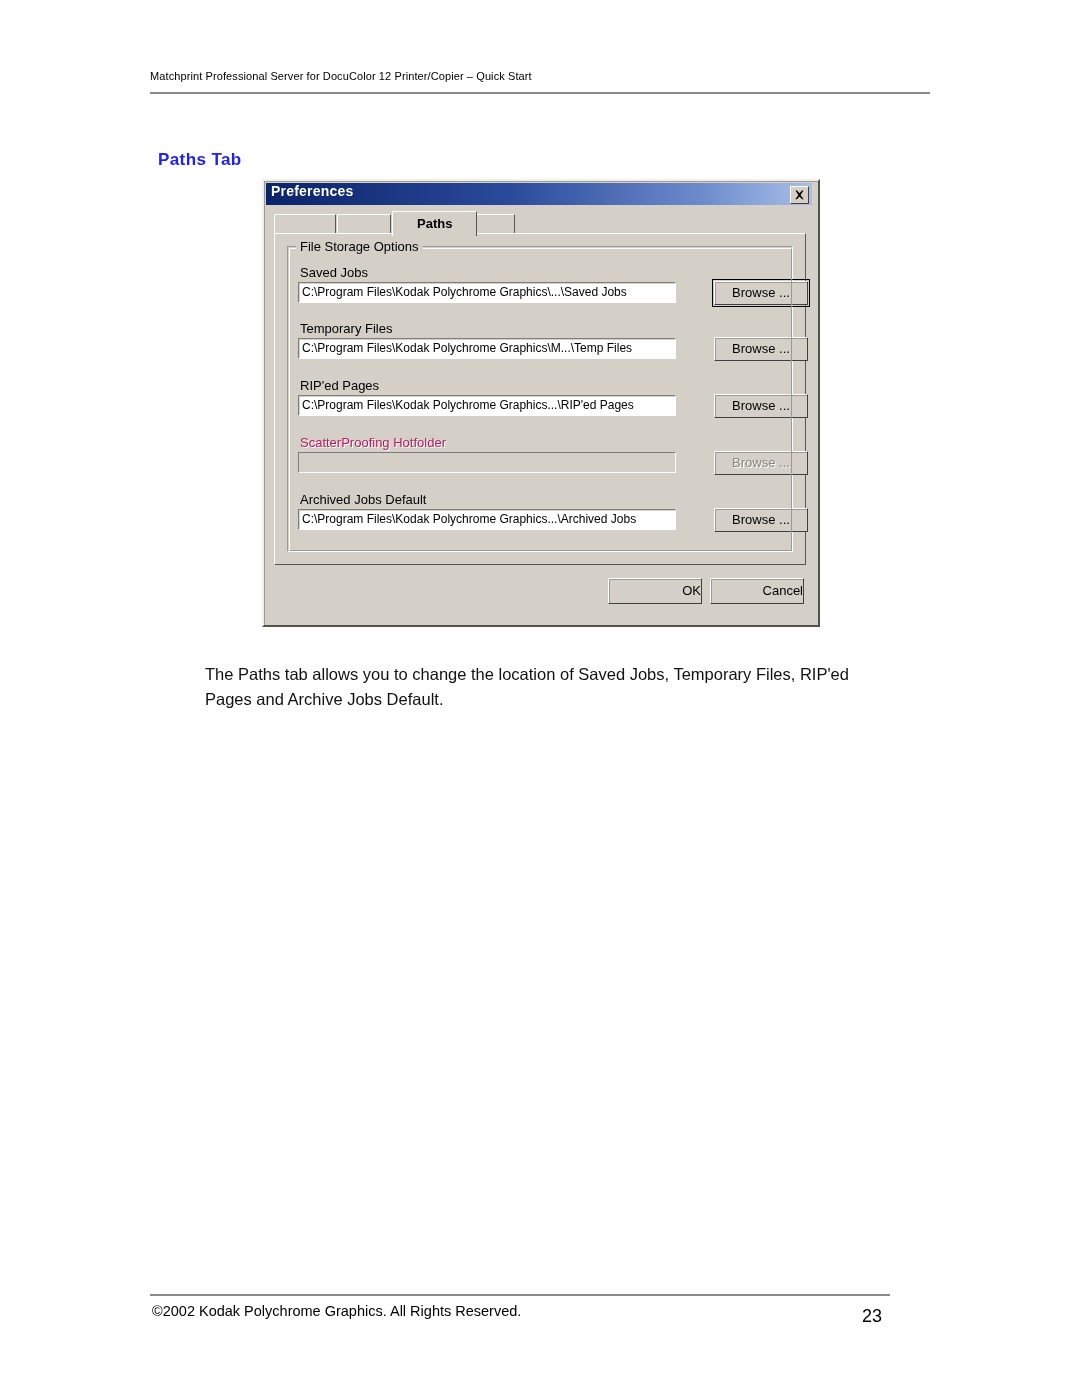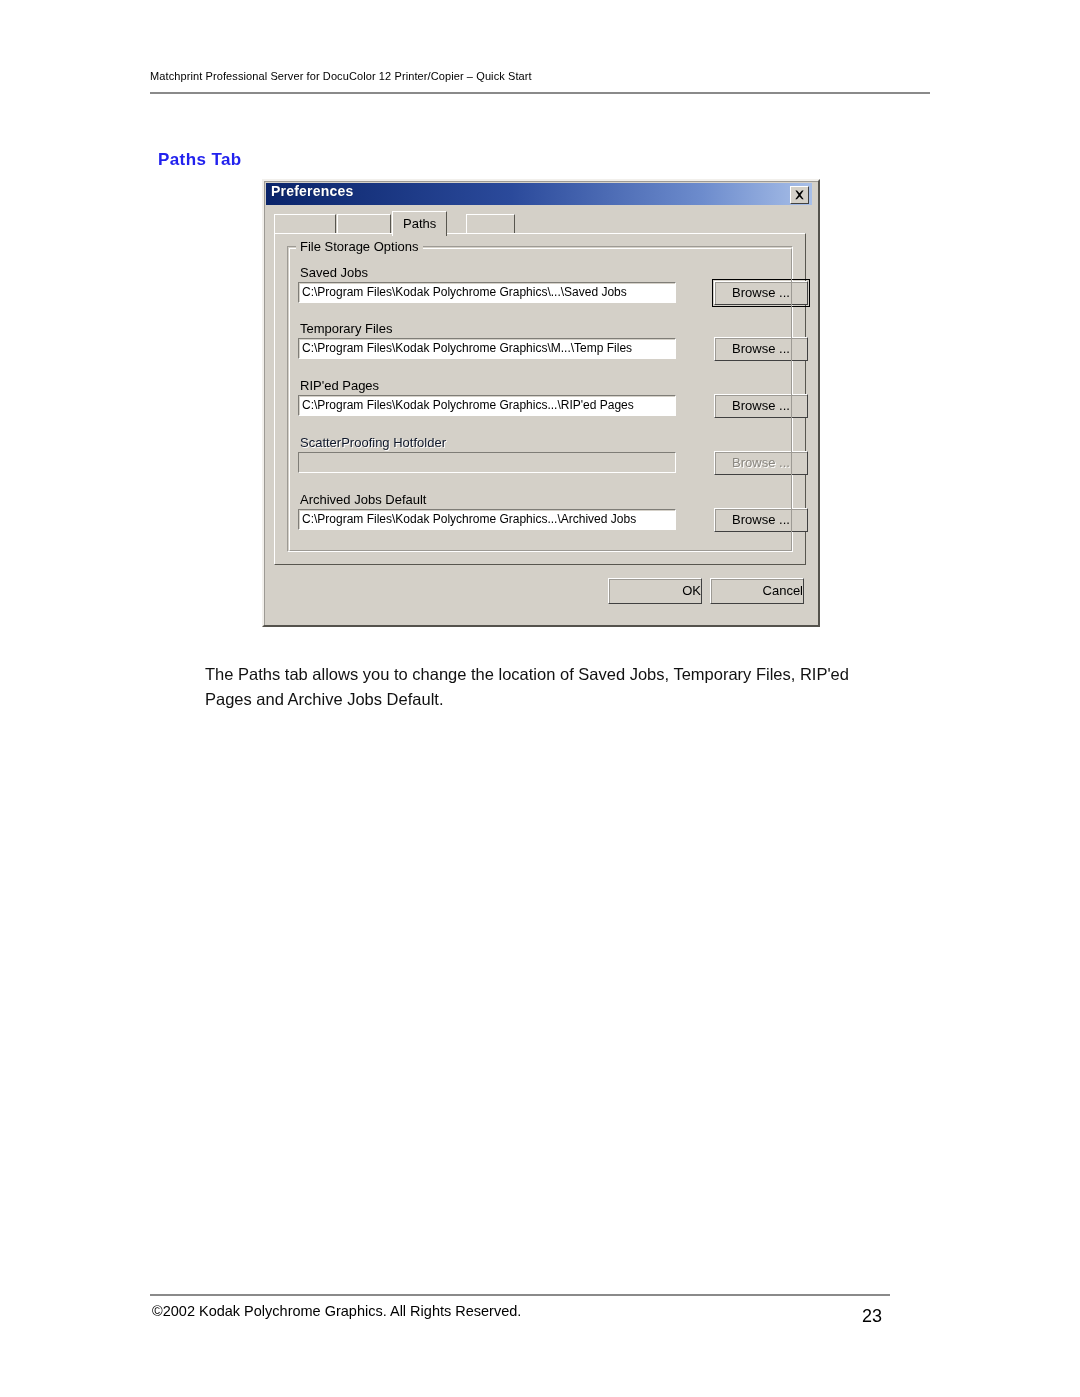--- a/index.html
+++ b/index.html
@@ -161,22 +161,22 @@
   }
   .tab.selected {
     top: 0;
     height: 25px;
     line-height: 23px;
     z-index: 5;
     border-top: 1px solid #ffffff;
     border-left: 1px solid #ffffff;
     border-right: 1px solid #58564f;
     background: #d4d0c8;
-    font-weight: normal;
-    padding: 0 10px;
+    font-weight: bold;
+    padding: 0 24px;
   }
 
   .tabpanel {
     position: absolute;
     left: 10px;
     top: 52px;
     width: 532px;
     height: 332px;
     background: #d4d0c8;
     border-top: 1px solid #ffffff;
@@ -223,21 +223,21 @@
   
   .field-row { position: absolute; left: 10px; width: 486px; }
   .field-label {
     position: absolute;
     left: 2px;
     top: 0;
     font-size: 13px;
     color: #000;
     white-space: nowrap;
   }
-  .field-label.disabled { color: #0f172a; text-shadow: 1px 1px 0 #ffffff; }
+  .field-label.disabled { color: #be185d; text-shadow: 1px 1px 0 #ffffff; }
 
   .field-input {
     position: absolute;
     left: 0;
     top: 17px;
     width: 378px;
     height: 21px;
     background: #ffffff;
     border-top: 1px solid #7f7d77;
     border-left: 1px solid #7f7d77;

